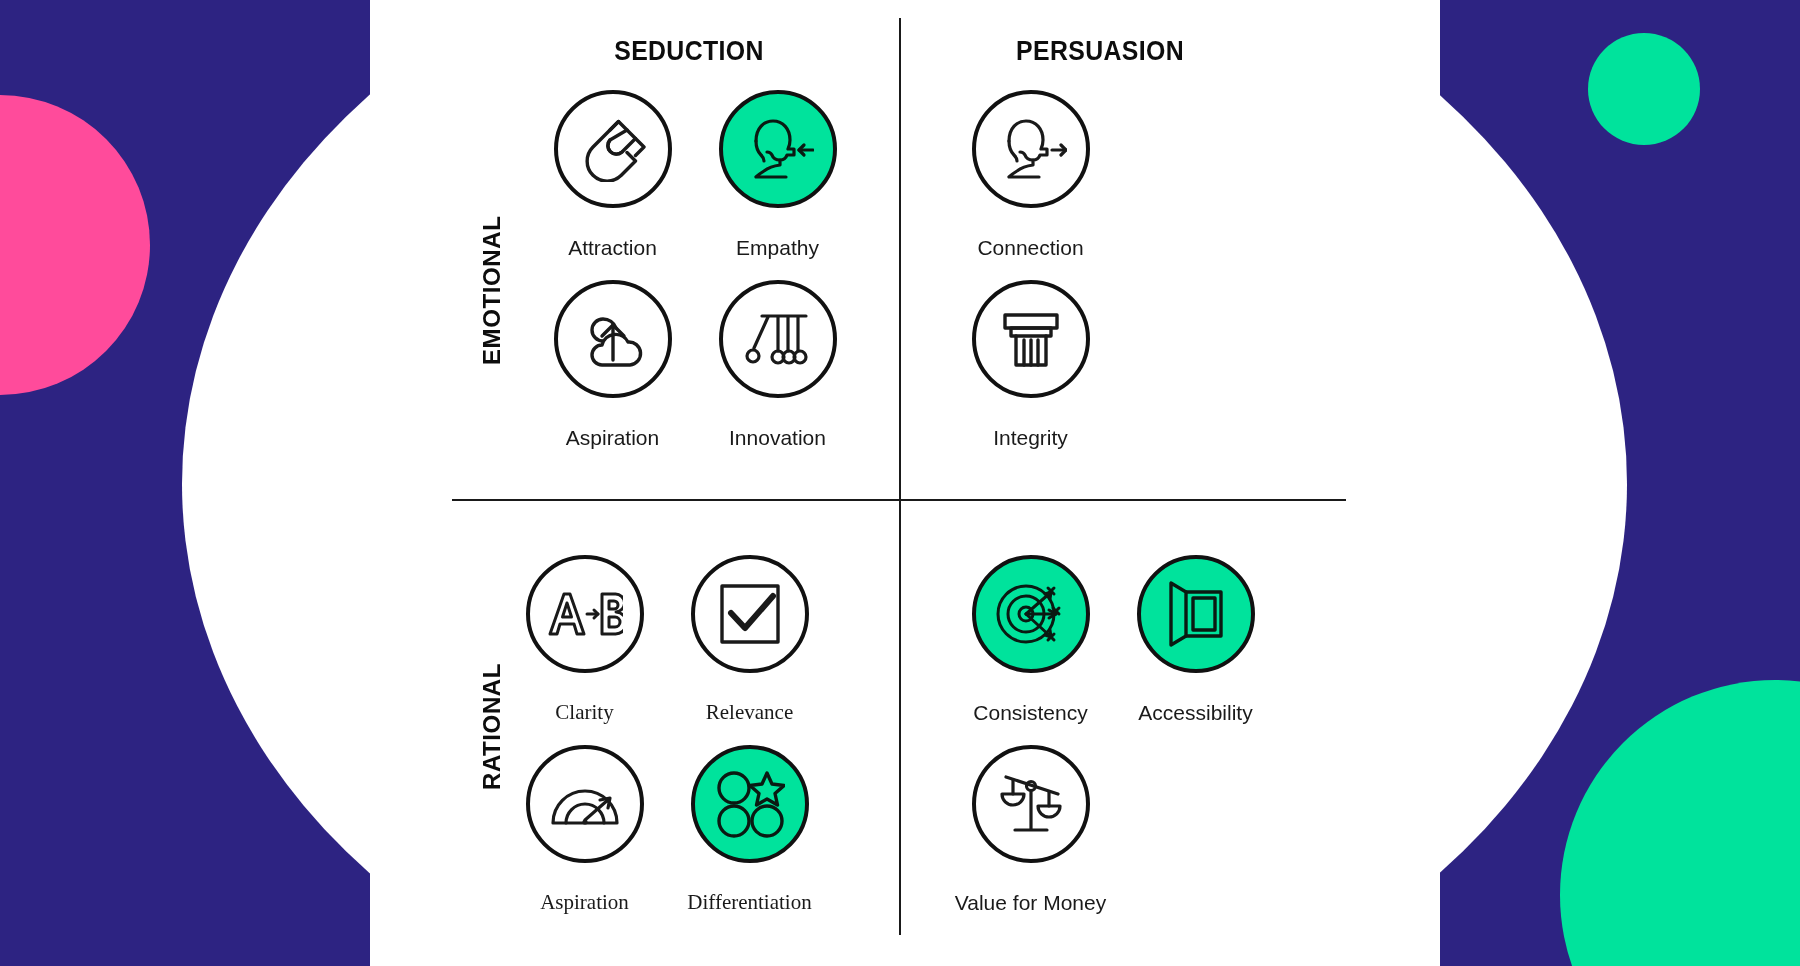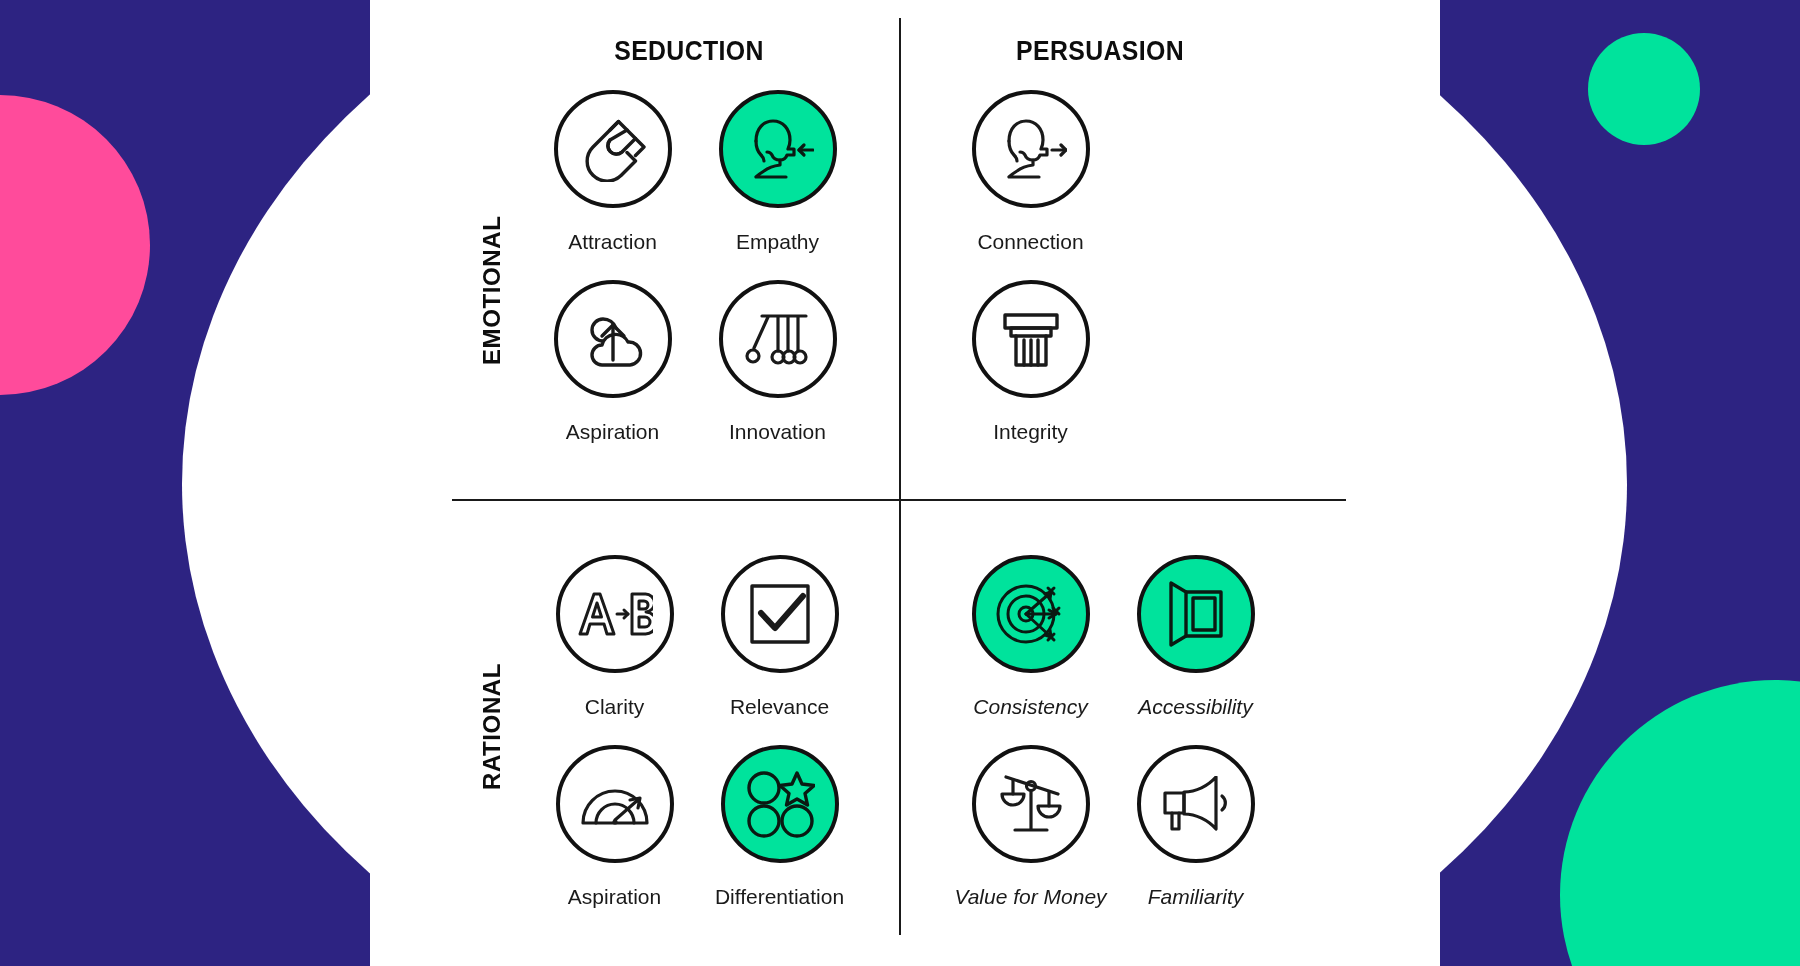--- a/index.html
+++ b/index.html
@@ -65,38 +65,38 @@
   #label-emotional{ left:478px; top:365px; }
   #label-rational{  left:478px; top:790px; }
 
   
   .quad{
     position:absolute; display:flex; flex-wrap:wrap;
     width:330px;
   }
   #quad-tl{ left:530px;  top:90px;  }
   #quad-tr{ left:948px;  top:90px;flex-direction:column;  }
-  #quad-bl{ left:532px;  top:555px; }
-  #quad-br{ left:948px;  top:555px;font-style:italic; }
+  #quad-bl{ left:502px;  top:555px;font-family:Liberation Serif, serif; }
+  #quad-br{ left:948px;  top:555px; }
 
   .cell{
     width:165px; height:190px;
     display:flex; flex-direction:column;
     align-items:center;
   }
   .bubble{
     width:118px; height:118px; border-radius:50%;
     border:4px solid #111111;
     background:#FFFFFF;
     display:flex; align-items:center; justify-content:center;
   }
   .bubble.filled{ background:#00E39C; }
   .bubble svg{ display:block; }
   .cell-label{
-    margin-top:22px;
+    margin-top:28px;
     font-size:21px; color:#1A1A1A;
     text-align:center; line-height:1.1;
     white-space:nowrap;
   }
 </style>
 </head>
 <body>
 
 <div id="bg">
   <div class="blob" id="blob-pink"></div>
@@ -331,28 +331,15 @@
           <path d="M4 22 L26 22 a11 11 0 0 1 -22 0 Z"></path>
           <line x1="15" y1="8" x2="15" y2="22"></line>
           <path d="M40 34 L62 34 a11 11 0 0 1 -22 0 Z"></path>
           <line x1="51" y1="20" x2="51" y2="34"></line>
         </svg>
         </span>
       </div>
       <div class="cell-label">Value for Money</div>
     </div>
 
-    <div class="cell">
-      <div class="bubble">
-        <span>
-        <svg width="68" height="56" viewBox="0 0 68 56" fill="none" stroke="#1A1A1A" stroke-width="3.2" stroke-linejoin="round" stroke-linecap="round">
-          <path d="M22 16 L22 38 C34 38 46 44 54 53 L54 1 C46 10 34 16 22 16 Z"></path>
-          <rect x="3" y="17" width="19" height="20"></rect>
-          <path d="M10 37 L10 53 L17 53 L17 37"></path>
-          <path d="M60 20 a9 9 0 0 1 0 14"></path>
-        </svg>
-        </span>
-      </div>
-      <div class="cell-label">Familiarity</div>
-    </div>
   </div>
 
 </div>
 
 </body></html>

